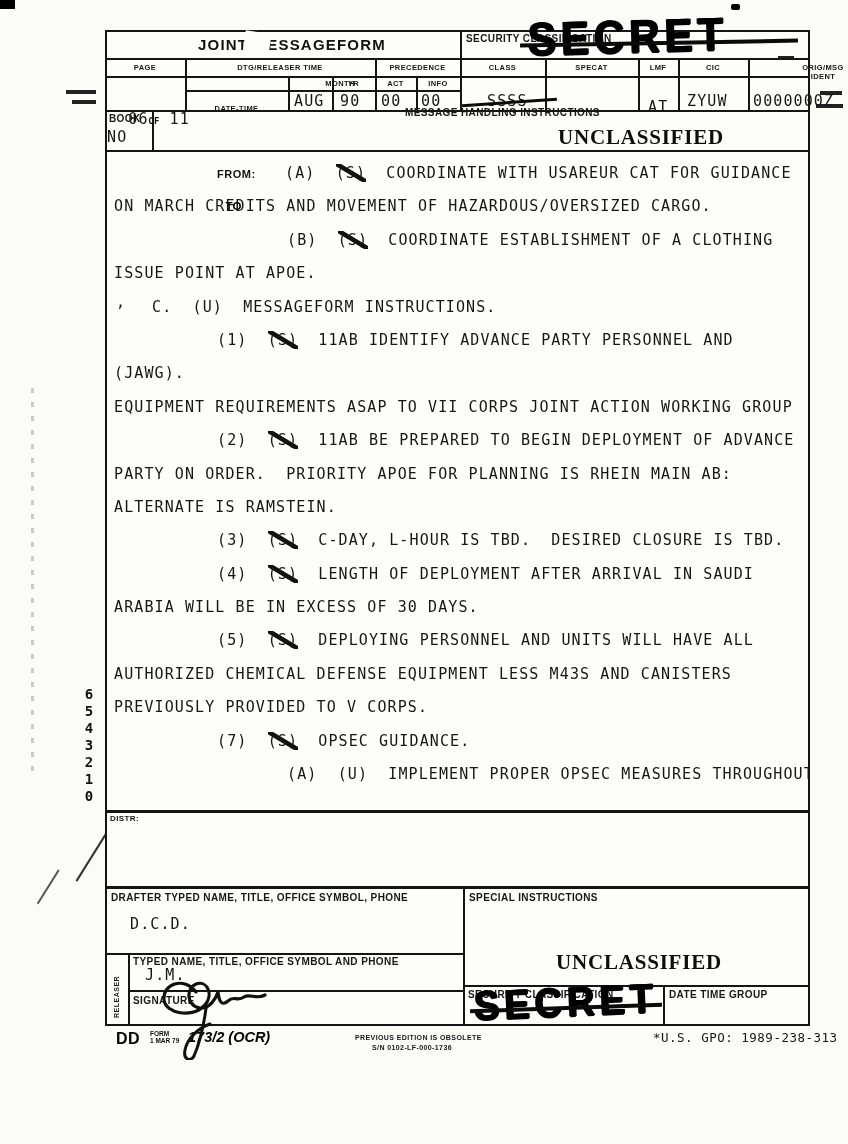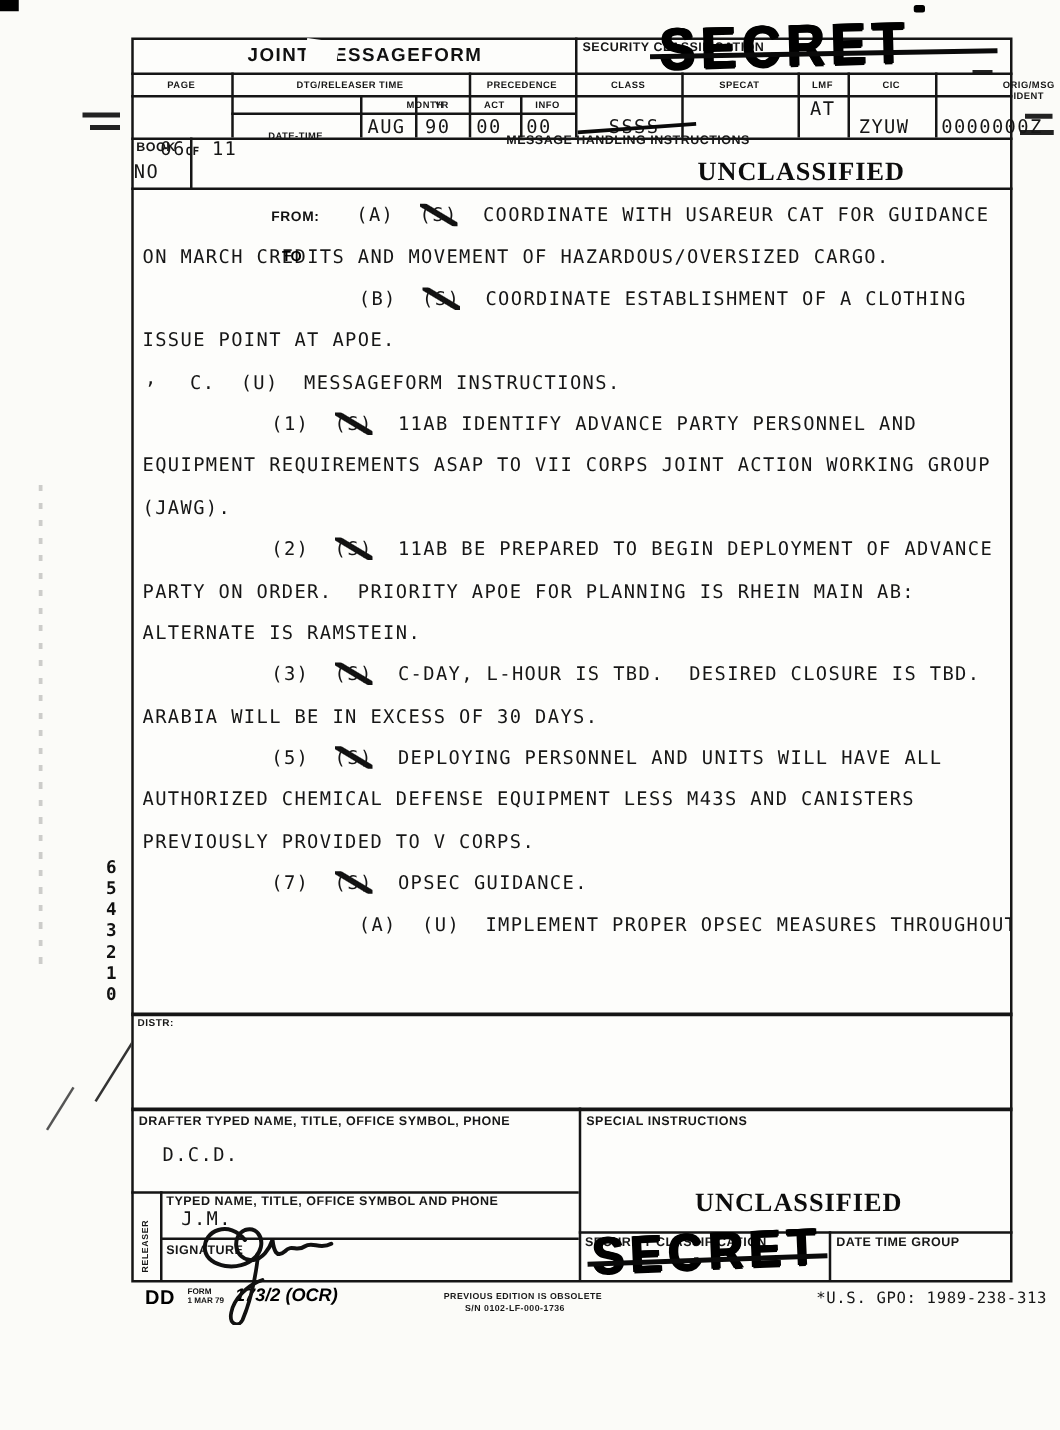--- a/index.html
+++ b/index.html
@@ -97,44 +97,45 @@
 
 <div class="abs ocr" style="left:108px;top:92px;">
   <span>06</span><span style="font-size:9px;font-weight:bold;letter-spacing:0;">OF</span> <span>11</span>
 </div>
 <div class="abs ocr" style="left:294px;top:92px;">AUG</div>
 <div class="abs ocr" style="left:340px;top:92px;">90</div>
 <div class="abs ocr" style="left:381px;top:92px;">00</div>
 <div class="abs ocr" style="left:421px;top:92px;">00</div>
 <div class="abs ocr" style="left:487px;top:92px;">SSSS</div>
 <div class="strikebar" style="left:462px;top:101px;width:95px;height:3px;transform:rotate(-4deg);"></div>
-<div class="abs ocr" style="left:648px;top:78px;text-align:right;">AT</div>
+<div class="abs ocr" style="left:648px;top:98px;text-align:right;">AT</div>
 <div class="abs ocr" style="left:687px;top:92px;">ZYUW</div>
 <div class="abs ocr" style="left:753px;top:92px;">0000000Z</div>
 
 <div class="hline" style="left:105px;top:150px;width:705px;"></div>
 <div class="vline" style="left:152px;top:110px;height:42px;"></div>
 <div class="flabel" style="left:109px;top:113px;">BOOK</div>
 <div class="abs ocr" style="left:107px;top:128px;">NO</div>
 <div class="flabel" style="left:405px;top:107px;">MESSAGE HANDLING INSTRUCTIONS</div>
 <div class="stamp-unclass" style="left:558px;top:125px;">UNCLASSIFIED</div>
 
 <div id="msg-body">
     <div class="msg-line" style="padding-left: 103px;"><span class="seg-label">FROM:</span><span class="seg-typed">(A)  </span><span class="seg-struck">(S)</span><span class="seg-typed">  COORDINATE WITH USAREUR CAT FOR GUIDANCE</span></div>
     <div class="msg-line" style="padding-left: 0px;"><span class="seg-typed">ON MARCH CRE</span><span class="seg-overlay">TO</span><span class="seg-typed">DITS AND MOVEMENT OF HAZARDOUS/OVERSIZED CARGO.</span></div>
     <div class="msg-line" style="padding-left: 173px;"><span class="seg-typed">(B)  </span><span class="seg-struck">(S)</span><span class="seg-typed">  COORDINATE ESTABLISHMENT OF A CLOTHING</span></div>
     <div class="msg-line" style="padding-left: 0px;"><span class="seg-typed">ISSUE POINT AT APOE.</span></div>
     <div class="msg-line" style="padding-left: 38px;"><span class="seg-typed">C.  (U)  MESSAGEFORM INSTRUCTIONS.</span></div>
     <div class="msg-line" style="padding-left: 103px;"><span class="seg-typed">(1)  </span><span class="seg-struck">(S)</span><span class="seg-typed">  11AB IDENTIFY ADVANCE PARTY PERSONNEL AND</span></div>
+    <div class="msg-line" style="padding-left: 0px;"><span class="seg-typed">(JAWG).</span></div>
     <div class="msg-line" style="padding-left: 0px;"><span class="seg-typed">EQUIPMENT REQUIREMENTS ASAP TO VII CORPS JOINT ACTION WORKING GROUP</span></div>
-    <div class="msg-line" style="padding-left: 0px;"><span class="seg-typed">(JAWG).</span></div>
     <div class="msg-line" style="padding-left: 103px;"><span class="seg-typed">(2)  </span><span class="seg-struck">(S)</span><span class="seg-typed">  11AB BE PREPARED TO BEGIN DEPLOYMENT OF ADVANCE</span></div>
     <div class="msg-line" style="padding-left: 0px;"><span class="seg-typed">PARTY ON ORDER.  PRIORITY APOE FOR PLANNING IS RHEIN MAIN AB:</span></div>
     <div class="msg-line" style="padding-left: 0px;"><span class="seg-typed">ALTERNATE IS RAMSTEIN.</span></div>
     <div class="msg-line" style="padding-left: 103px;"><span class="seg-typed">(3)  </span><span class="seg-struck">(S)</span><span class="seg-typed">  C-DAY, L-HOUR IS TBD.  DESIRED CLOSURE IS TBD.</span></div>
+    <div class="msg-line" style="padding-left: 103px;"><span class="seg-typed">(4)  </span><span class="seg-struck">(S)</span><span class="seg-typed">  LENGTH OF DEPLOYMENT AFTER ARRIVAL IN SAUDI</span></div>
     <div class="msg-line" style="padding-left: 0px;"><span class="seg-typed">ARABIA WILL BE IN EXCESS OF 30 DAYS.</span></div>
     <div class="msg-line" style="padding-left: 103px;"><span class="seg-typed">(5)  </span><span class="seg-struck">(S)</span><span class="seg-typed">  DEPLOYING PERSONNEL AND UNITS WILL HAVE ALL</span></div>
     <div class="msg-line" style="padding-left: 0px;"><span class="seg-typed">AUTHORIZED CHEMICAL DEFENSE EQUIPMENT LESS M43S AND CANISTERS</span></div>
     <div class="msg-line" style="padding-left: 0px;"><span class="seg-typed">PREVIOUSLY PROVIDED TO V CORPS.</span></div>
     <div class="msg-line" style="padding-left: 103px;"><span class="seg-typed">(7)  </span><span class="seg-struck">(S)</span><span class="seg-typed">  OPSEC GUIDANCE.</span></div>
     <div class="msg-line" style="padding-left: 173px;"><span class="seg-typed">(A)  (U)  IMPLEMENT PROPER OPSEC MEASURES THROUGHOUT</span></div>
   </div>
 <div class="abs ocr" style="left:116px;top:293px;">,</div>
 
 <div class="hline" style="left:105px;top:810px;width:705px;height:3px;"></div>

